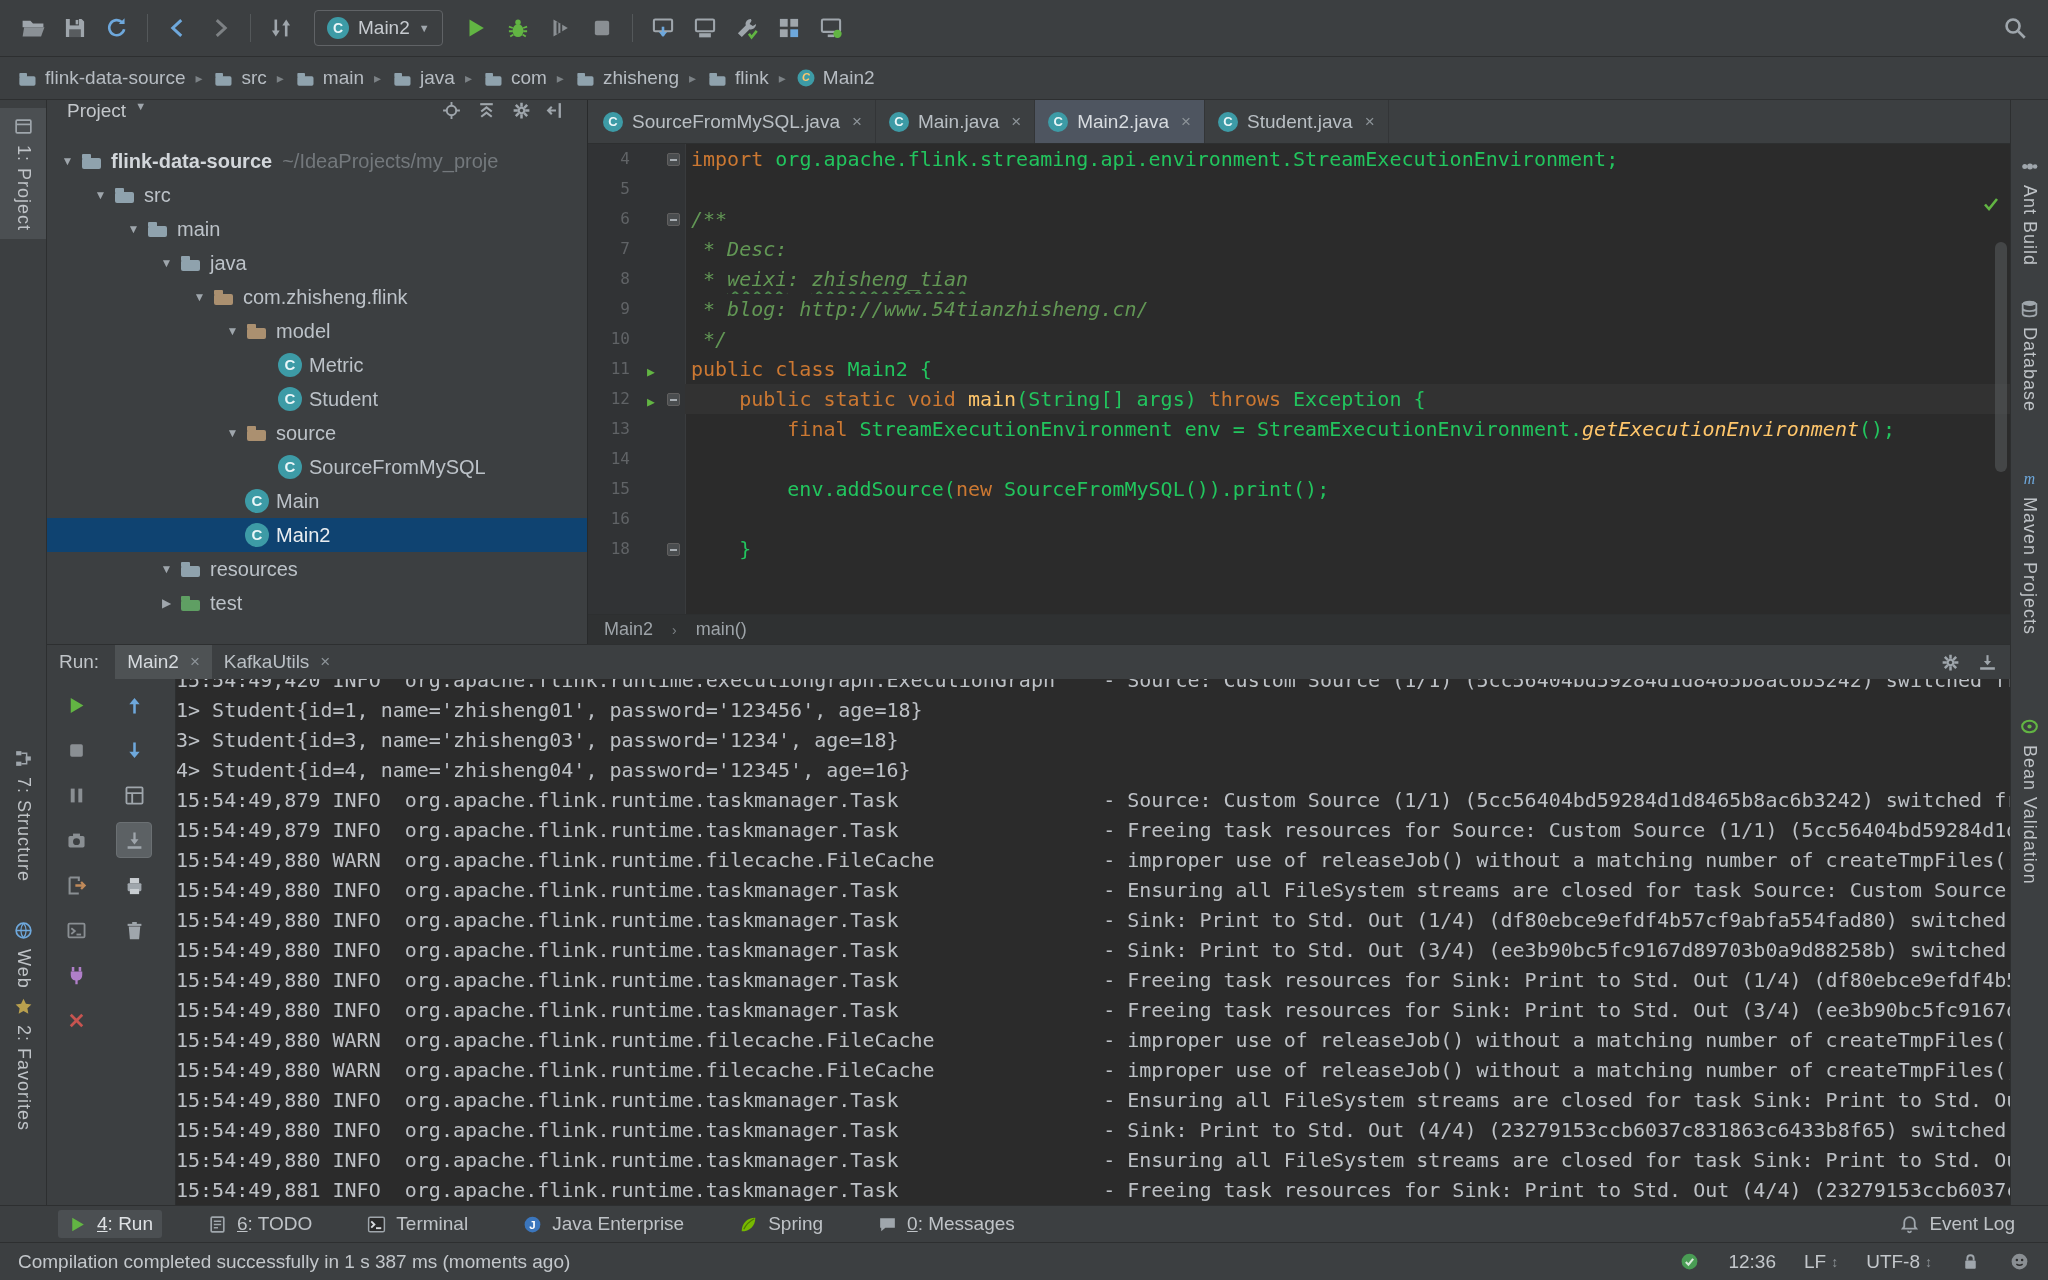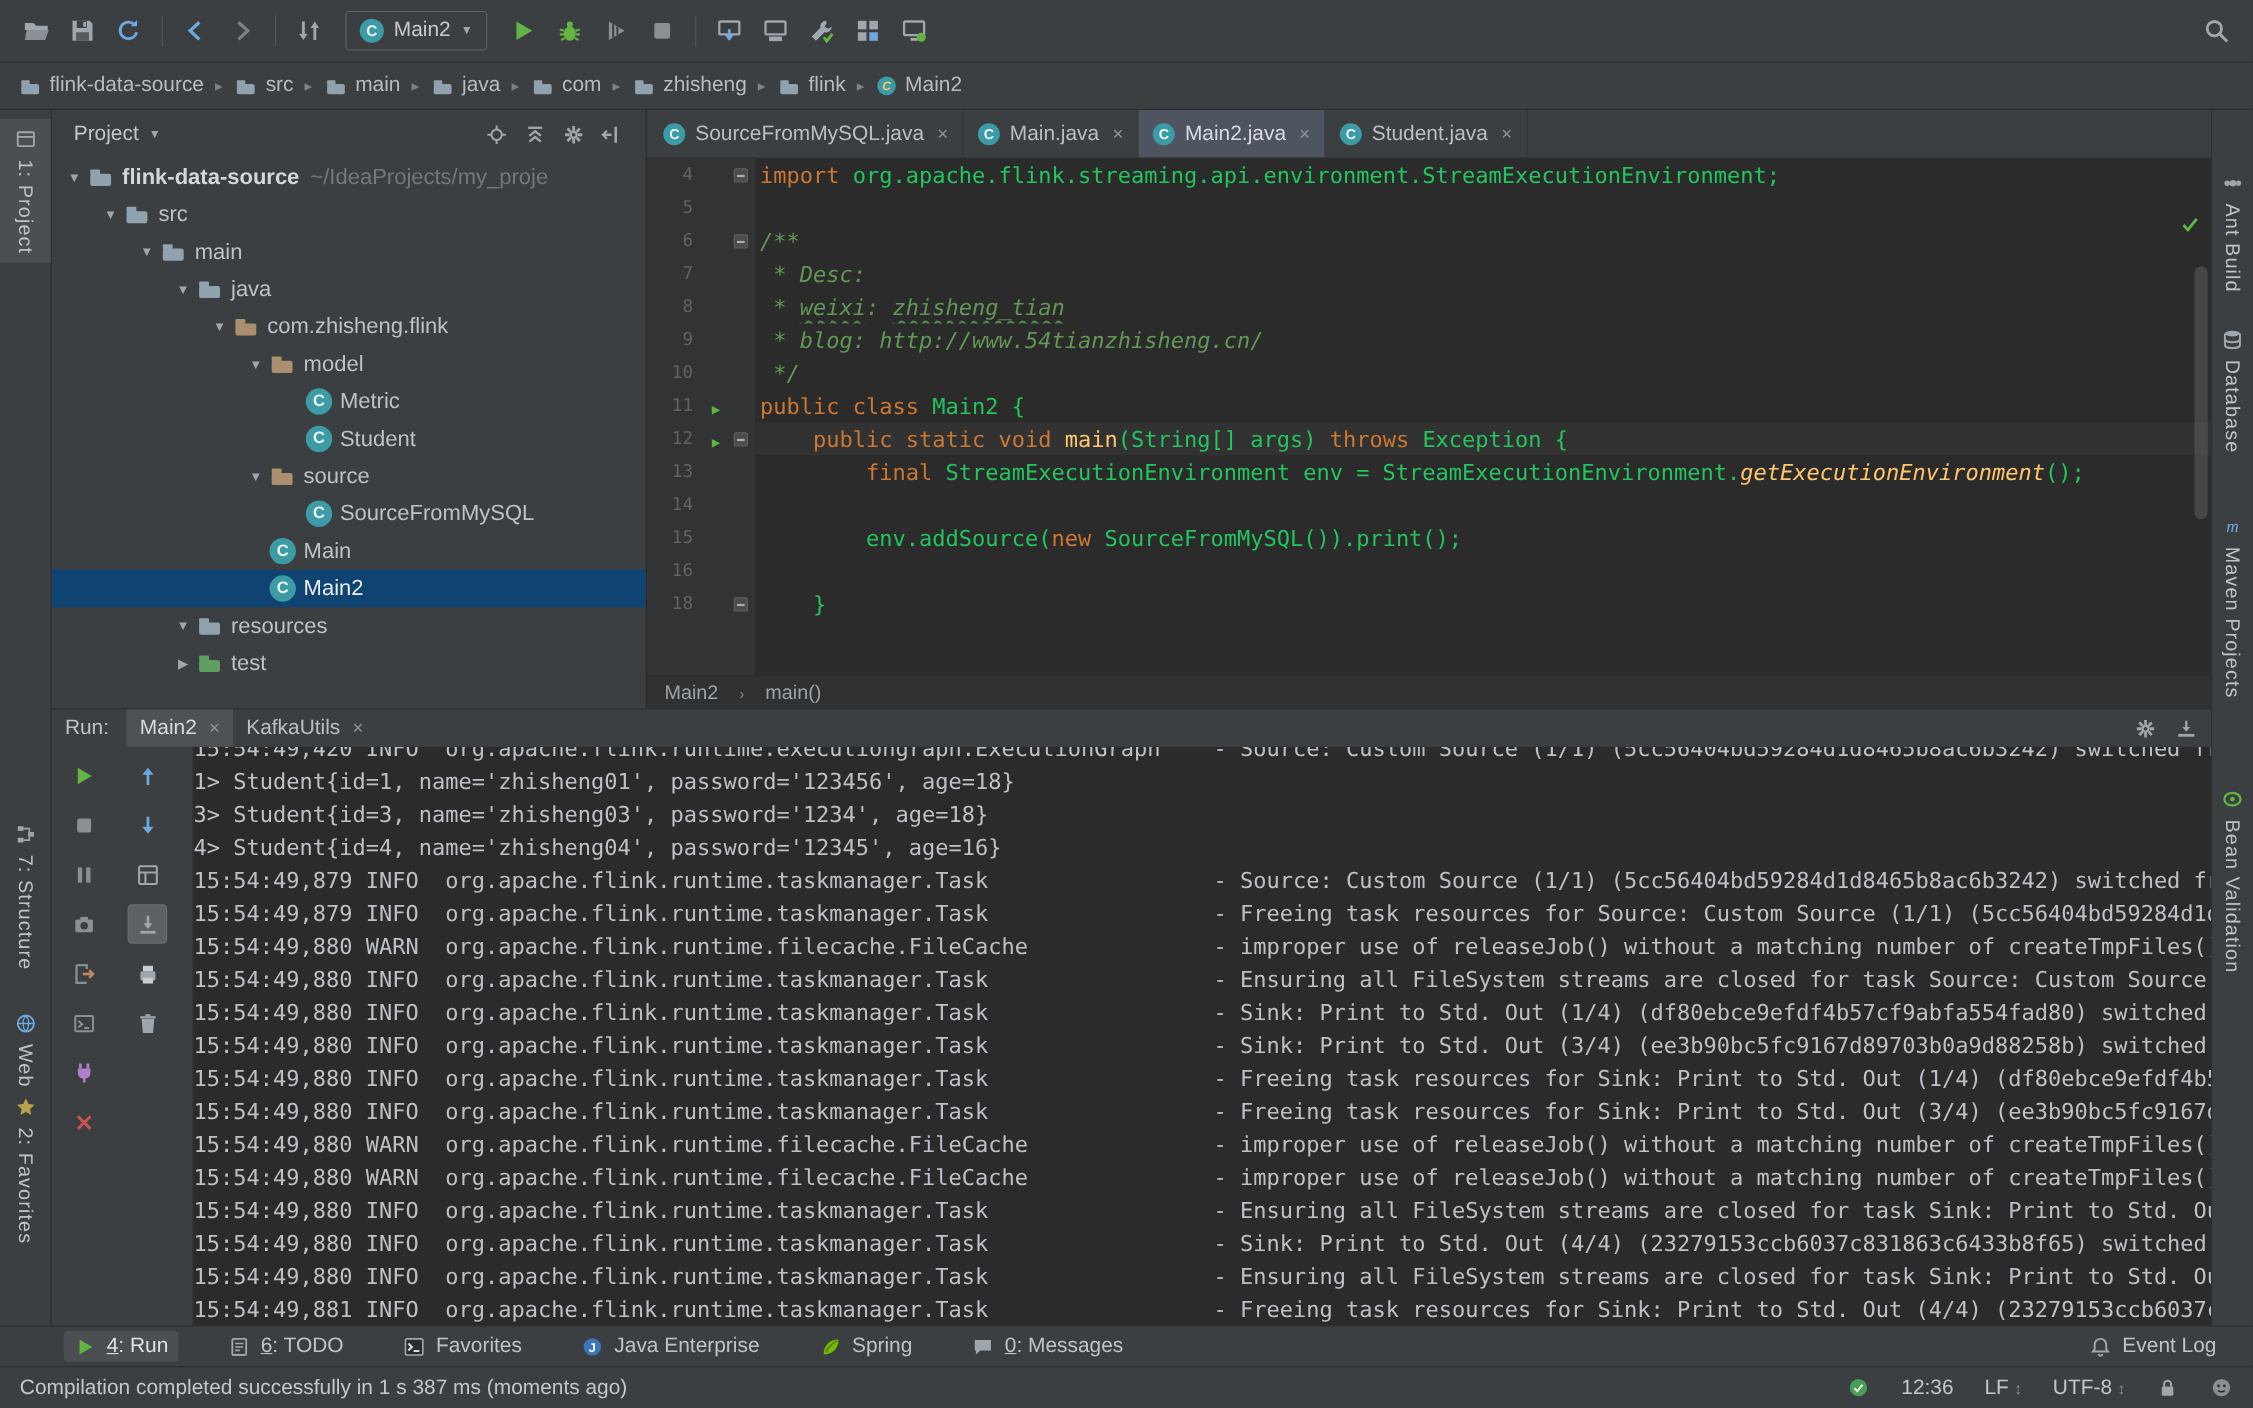--- a/index.html
+++ b/index.html
@@ -33,21 +33,21 @@
   .vbtn{position:absolute;left:0;right:0;display:flex;flex-direction:column;align-items:center;gap:8px;padding:8px 0;color:#bfc3c7;font-size:18px}
   .vbtn .micon{width:21px;height:21px}
   .vlabel{writing-mode:vertical-rl;letter-spacing:1px}
   .vbtn.active{background:#4b4f52}
 
   .center{flex:1;display:flex;flex-direction:column;min-width:0}
   .upper{height:544px;flex:none;display:flex;min-height:0}
 
   
   .project{width:541px;flex:none;display:flex;flex-direction:column;border-right:1px solid #282a2b;min-width:0;background:#3c3f41}
-  .pheader{height:44px;flex:none;display:flex;align-items:center;padding:0 20px;gap:9px}
+  .pheader{height:44px;flex:none;display:flex;align-items:flex-start;padding:0 20px;gap:9px}
   .ptitle{color:#c3c7cb;font-size:19px}
   .pharr{color:#9fa6ac;font-size:11px}
   .phicons{margin-left:auto;display:flex;gap:14px;align-items:center}
   .phicons .micon{width:21px;height:21px}
   .tree{flex:1;overflow:hidden}
   .trow{height:34px;display:flex;align-items:center;font-size:20px;color:#bcc2c8;white-space:nowrap}
   .trow.sel{background:#0f4371;color:#e9edf0}
   .tarrow{width:25px;flex:none;font-size:12px;color:#9fa6ac;text-align:center}
   .trow.sel .tarrow{color:#d6dade}
   .ic{width:24px;height:24px;flex:none;position:relative;display:inline-block;margin-right:7px}
@@ -832,21 +832,21 @@
         <span><span class="mnum">6</span>: TODO</span>
       </div>
       <div class="bitem">
         <span class="micon">
           <svg viewBox="0 0 20 20">
             <rect x="2.5" y="3" width="15" height="14" rx="1.5" fill="#2b2b2b" stroke="#9fa6ac" stroke-width="1.4"></rect>
             <path d="M5 7l3 3-3 3" stroke="#d8dbde" stroke-width="1.8" fill="none"></path>
             <path d="M9.5 13.5h5" stroke="#d8dbde" stroke-width="1.8"></path>
           </svg>
         </span>
-        <span>Favorites</span>
+        <span>Terminal</span>
       </div>
       <div class="bitem">
         <span class="micon">
           <svg viewBox="0 0 20 20">
             <circle cx="10" cy="10" r="7.5" fill="#3b76bd"></circle>
             <text x="10" y="14" text-anchor="middle" font-size="11" fill="#fff" font-family="Liberation Sans,sans-serif" font-weight="bold">J</text>
           </svg>
         </span>
         <span>Java Enterprise</span>
       </div>

